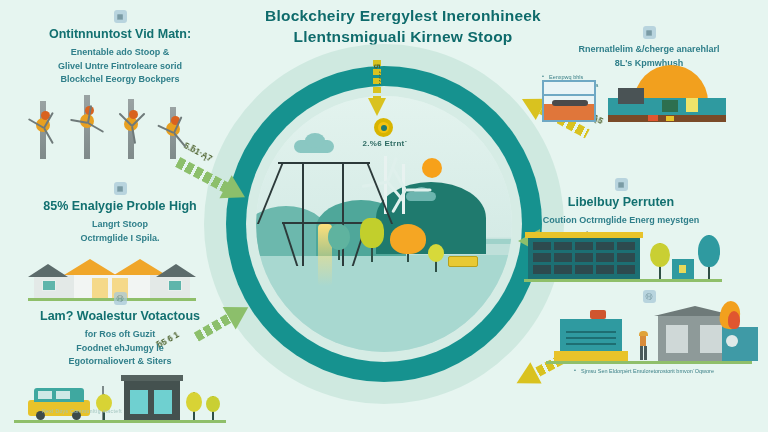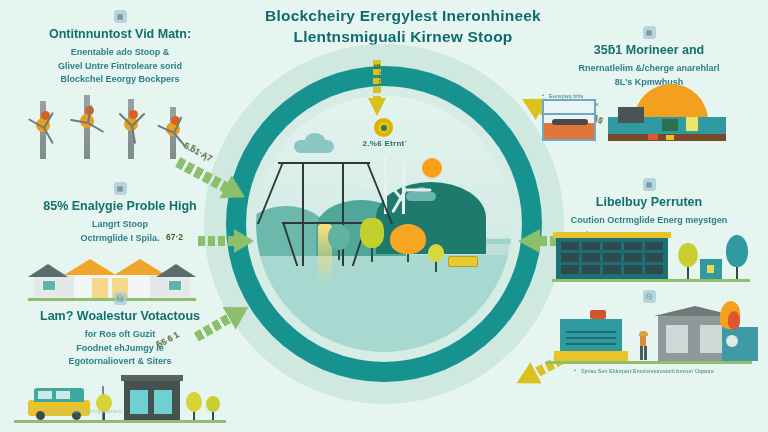--- a/index.html
+++ b/index.html
@@ -100,21 +100,21 @@
   .sec .bullet {
     color:#3a7f86; font-size:5.5px; line-height:1.45; margin-top:4px;
     position:relative; padding-left:7px; filter:blur(.4px);
   }
   .sec .bullet:before { content:"•"; position:absolute; left:0; top:-1px; }
 
   .sec-tl { left:6px; top:10px; width:228px; }
   .sec-bl { left:6px; top:182px; width:228px; }
   .sec-bl2 { left:6px; top:292px; width:228px; }
   .sec-tr { left:536px; top:26px; width:226px; }
-  .sec-br { left:536px; top:178px; width:226px; }
+  .sec-br { left:508px; top:178px; width:226px; }
   .sec-br2 { left:536px; top:290px; width:226px; }
 
   
   .ill { position:relative; margin-top:6px; height:70px; }
   .turb { position:absolute; bottom:4px; }
   .turb .tmast { position:absolute; left:50%; margin-left:-3px; bottom:0; width:6px; height:100%;
                  background:linear-gradient(#9aa3a3,#7f8a8a); }
   .turb .tball { position:absolute; left:50%; margin-left:-7px; top:30%; width:14px; height:14px;
                  border-radius:50%; background:#e8a020; }
   .turb .tb2 { position:absolute; left:50%; margin-left:-2px; top:18%; width:9px; height:9px;
@@ -223,28 +223,20 @@
 
   <div class="arrow" style="left:176px; top:140px; width:86px; height:50px; transform:rotate(28deg); transform-origin:left center;">
     <div style="position:absolute; left:0; top:16px; width:56px; height:11px;
                 background:repeating-linear-gradient(90deg,#8cbf6b 0 7px, transparent 7px 10px);"></div>
     <div style="position:absolute; left:54px; top:8px; width:0; height:0;
                 border-top:13px solid transparent; border-bottom:13px solid transparent;
                 border-left:22px solid #8cbf6b;"></div>
     <div class="alabel" style="left:-2px; top:-2px;">5.ƃ1·Ą7</div>
   </div>
 
-  <div class="arrow" style="left:166px; top:228px; width:86px; height:26px;">
-    <div style="position:absolute; left:32px; top:8px; width:40px; height:10px;
-                background:repeating-linear-gradient(90deg,#8cbf6b 0 7px, transparent 7px 10px);"></div>
-    <div style="position:absolute; left:68px; top:1px; width:0; height:0;
-                border-top:12px solid transparent; border-bottom:12px solid transparent;
-                border-left:20px solid #8cbf6b;"></div>
-    <div class="alabel" style="left:0; top:4px;">67·2</div>
-  </div>
 
   <div class="arrow" style="left:176px; top:330px; width:90px; height:40px; transform:rotate(-30deg); transform-origin:left center;">
     <div style="position:absolute; left:24px; top:14px; width:42px; height:10px;
                 background:repeating-linear-gradient(90deg,#8cbf6b 0 7px, transparent 7px 10px);"></div>
     <div style="position:absolute; left:62px; top:6px; width:0; height:0;
                 border-top:13px solid transparent; border-bottom:13px solid transparent;
                 border-left:22px solid #8cbf6b;"></div>
     <div class="alabel" style="left:-14px; top:2px;">ƃ5 6 1</div>
   </div>
 
@@ -380,21 +372,20 @@
       </div>
       <div class="tree" style="left:200px; bottom:7px; width:14px; height:24px; position:absolute;">
         <div class="tr"></div>
           <div class="cr" style="left:0; top:0; width:14px; height:16px; background:#c9cf33;"></div>
       </div>
     </div>
   </div>
 
   <div class="sec sec-tr">
     <div class="badge">▦</div>
-    <h3>35ƃ1 Morineer and</h3>
     <p class="sub" style="white-space:pre-line;">Rnernatlelim &amp;/cherge anarehlarl
 8L's Kpmwhush</p>
     <div class="bullet" style="width:70px; margin-left:6px;">Eenxpwq bhls Ngernturtsr Snenbla Eaebnaortom</div>
     <div class="ill" style="height:54px; margin-top:-28px;">
       <div style="position:absolute; left:6px; bottom:2px; width:54px; height:42px; border:2px solid #6fa8c4; background:#e9f4f6;">
         <div style="position:absolute; left:0; top:12px; width:100%; height:2px; background:#6fa8c4;"></div>
         <div style="position:absolute; left:0; bottom:0; width:100%; height:16px; background:#e0763a;"></div>
         <div style="position:absolute; left:8px; bottom:14px; width:36px; height:6px; background:#4a4a4a; border-radius:3px;"></div>
       </div>
       <div style="position:absolute; left:72px; bottom:2px; width:118px; height:52px;">

